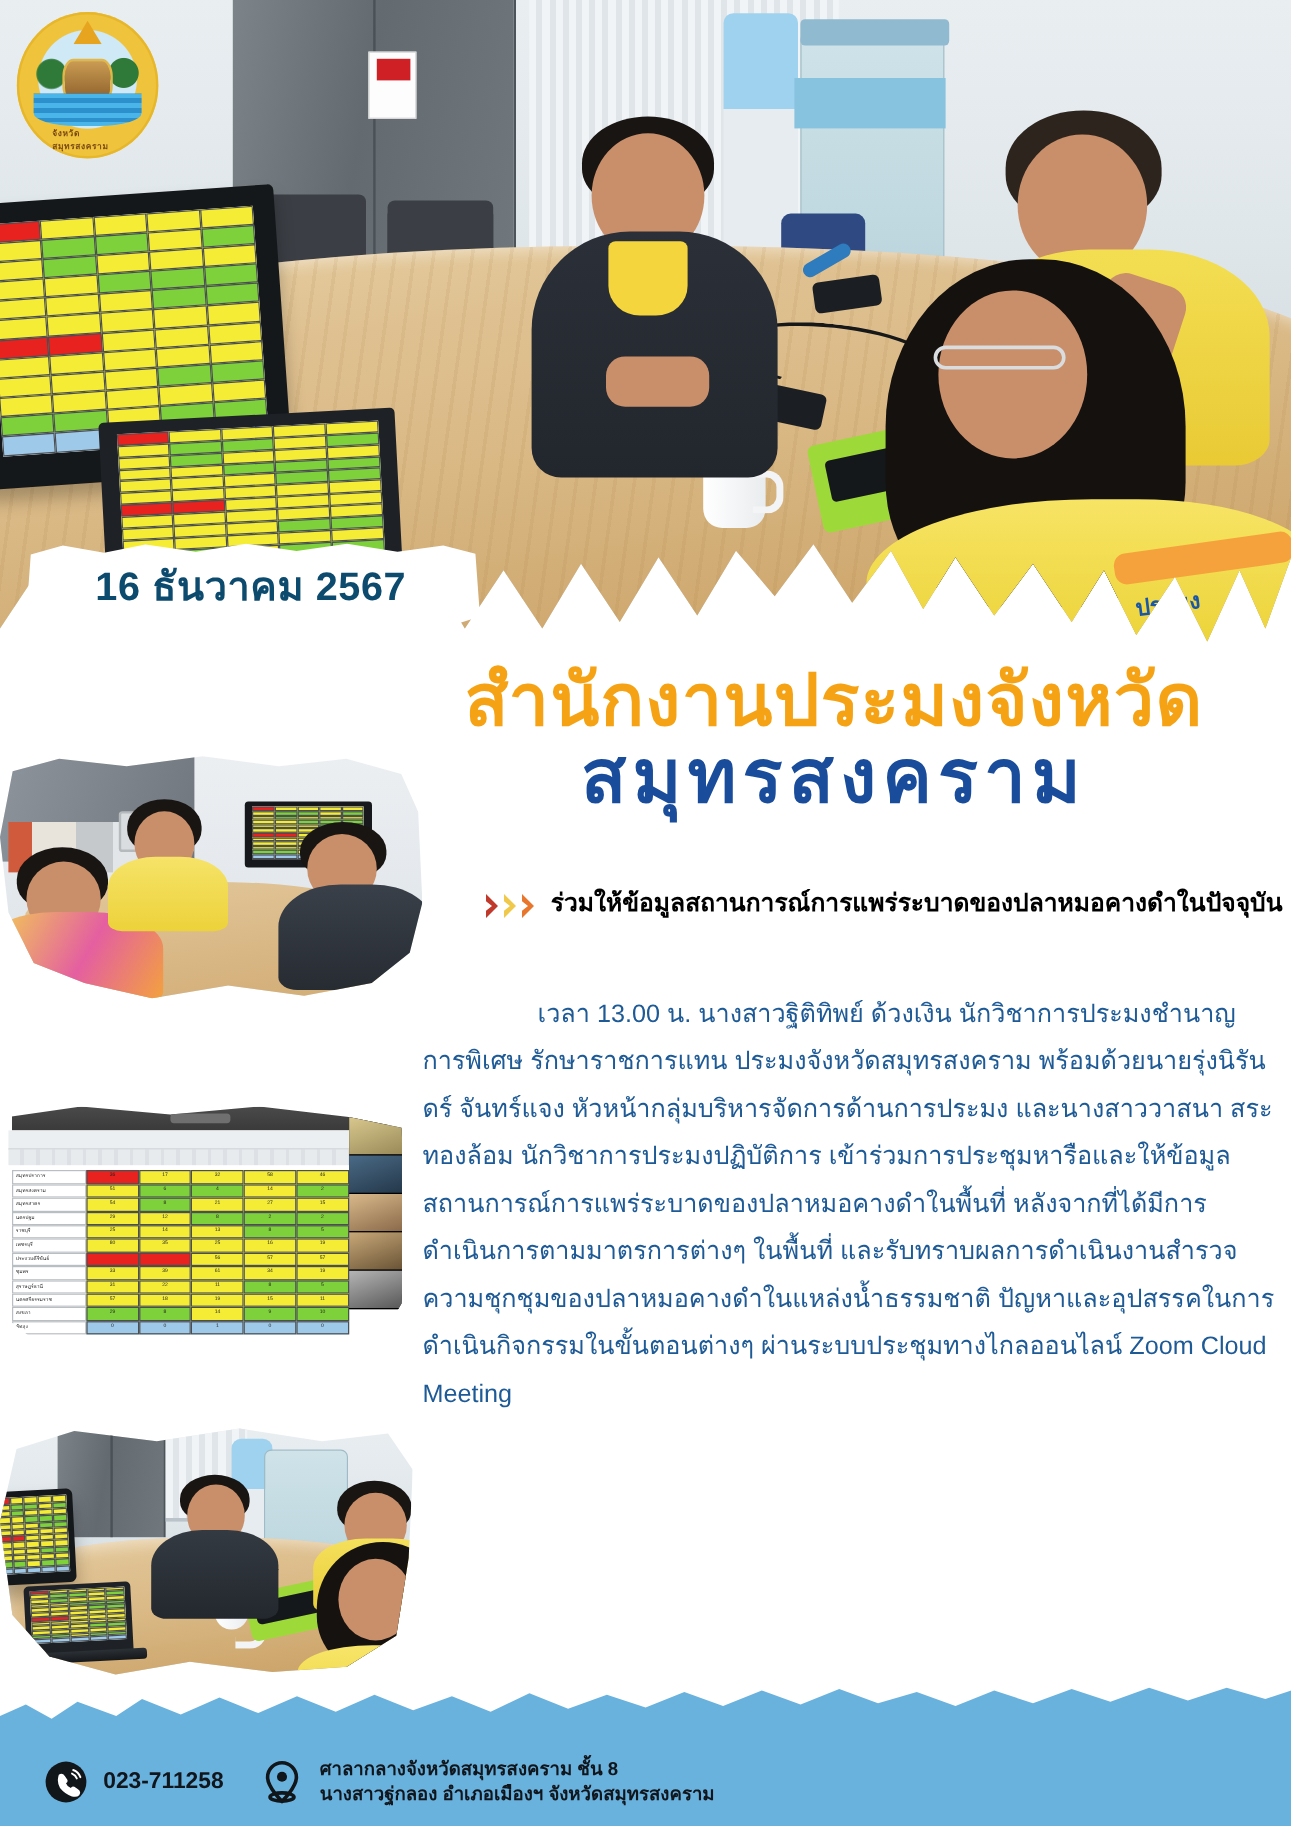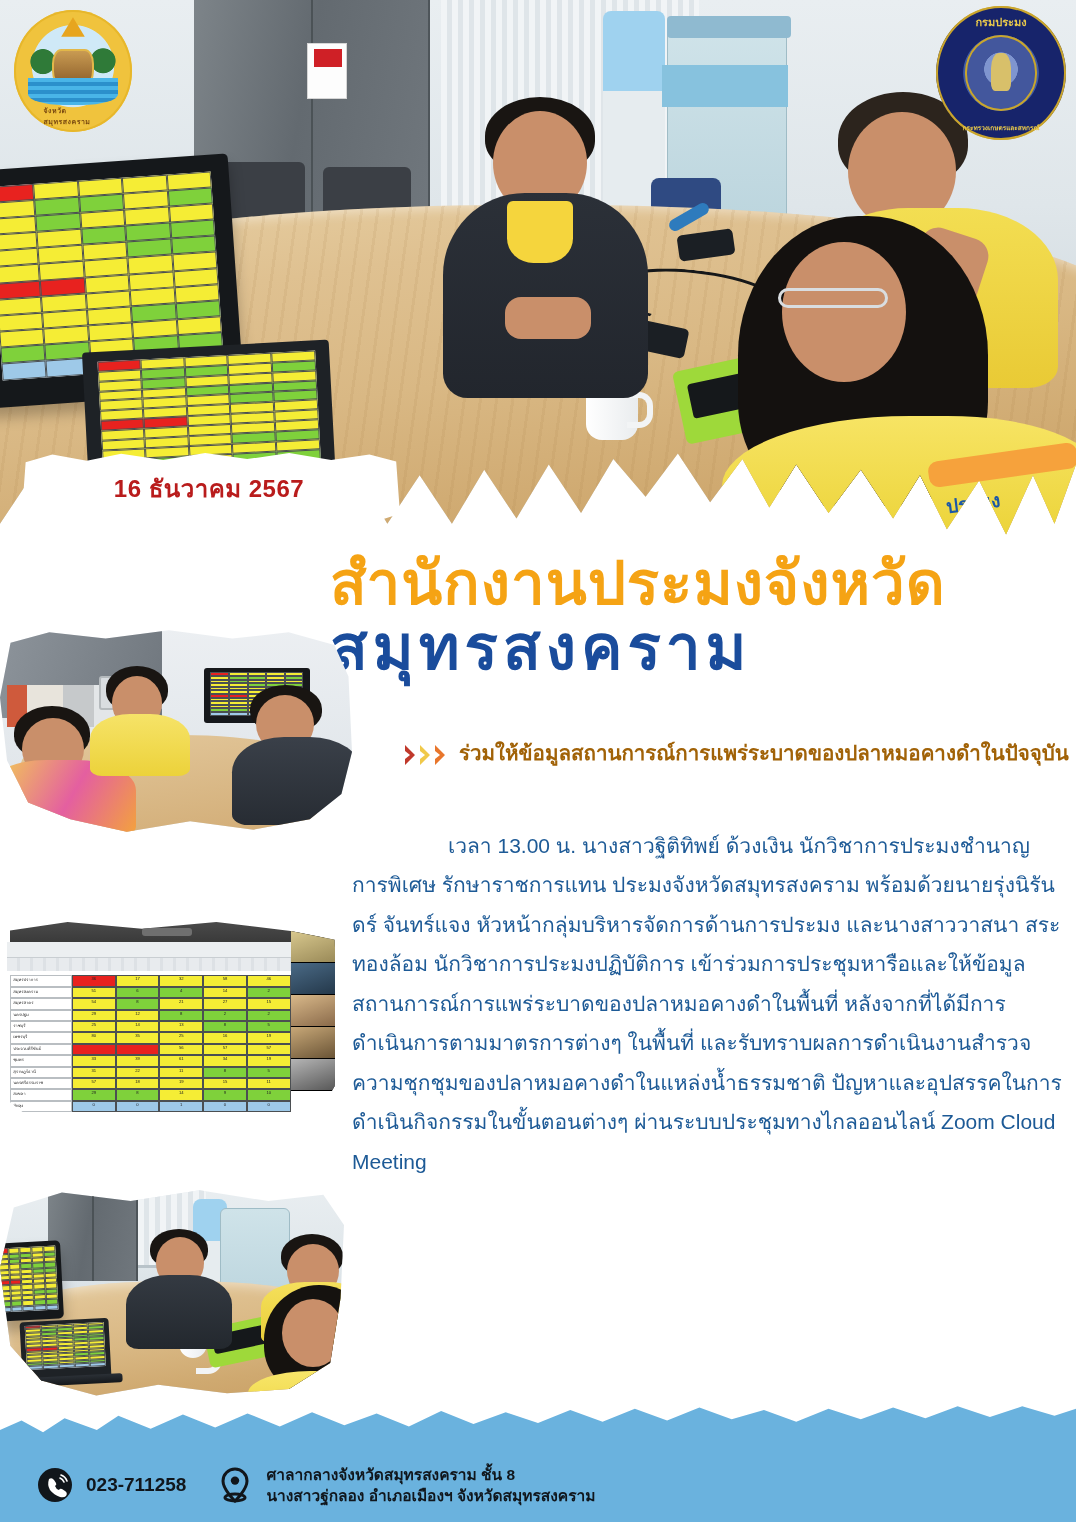--- a/index.html
+++ b/index.html
@@ -150,33 +150,33 @@
   .seal-fish .t-bot{ bottom:7px; font-size:6.5px; }
 
   
   .date-badge{
     position:absolute; left:18px; top:450px; width:382px; height:76px;
     background:#fff;
     clip-path:polygon(2% 16%,9% 6%,18% 14%,27% 5%,38% 13%,49% 4%,60% 12%,71% 4%,82% 13%,92% 6%,99% 15%,
       100% 84%,93% 95%,84% 86%,74% 96%,63% 87%,52% 97%,41% 88%,30% 96%,20% 87%,10% 95%,1% 85%);
     display:flex; align-items:center; justify-content:center;
   }
-  .date-text{ color:#b91c1c; font-size:24px; font-weight:800; letter-spacing:.5px; }
-
-  
-  .title-wrap{ position:absolute; left:330px; top:552px; width:730px; text-align:left; }
+  .date-text{ color:#0c4a6e; font-size:33px; font-weight:800; letter-spacing:.5px; }
+
+  
+  .title-wrap{ position:absolute; left:330px; top:552px; width:730px; text-align:center; }
   .title-1{ font-size:60px; font-weight:800; color:#f5a314; line-height:1.05; letter-spacing:1px; }
   .title-2{ font-size:62px; font-weight:800; color:#1a4c9c; line-height:1.05; letter-spacing:5px; }
 
   
   .subhead{ position:absolute; left:404px; top:738px; width:668px; display:flex; gap:12px; align-items:flex-start; }
   .chevrons{ display:flex; gap:2px; padding-top:5px; flex:0 0 auto; }
   .chev{ width:13px; height:24px; }
   .chev svg{ display:block; }
-  .subhead-text{ font-size:20.5px; font-weight:700; color:#a16207; line-height:1.42; }
+  .subhead-text{ font-size:20.5px; font-weight:700; color:#000000; line-height:1.42; }
 
   
   .body-text{
     position:absolute; left:352px; top:826px; width:712px;
     font-size:21px; line-height:1.88; color:#1d5a96; text-align:left; text-indent:96px;
   }
 
   
   .ph{ position:absolute; overflow:hidden; }
   .ph-inner{ position:absolute; inset:0; }
@@ -476,25 +476,20 @@
   <div class="seal seal-prov">
     <div class="crown"></div>
     <div class="palms"></div>
     <div class="drum"></div>
     <div class="water"></div>
     <div class="ring-txt">
       <span>จังหวัดสมุทรสงคราม</span>
     </div>
   </div>
 
-  <div class="seal seal-fish">
-    <div class="t-top">กรมประมง</div>
-    <div class="emblem"></div>
-    <div class="t-bot">กระทรวงเกษตรและสหกรณ์</div>
-  </div>
 
   <div class="date-badge">
     <div class="date-text">16 ธันวาคม 2567</div>
   </div>
 
   <div class="title-wrap">
     <div class="title-1">สำนักงานประมงจังหวัด</div>
     <div class="title-2">สมุทรสงคราม</div>
   </div>
 

